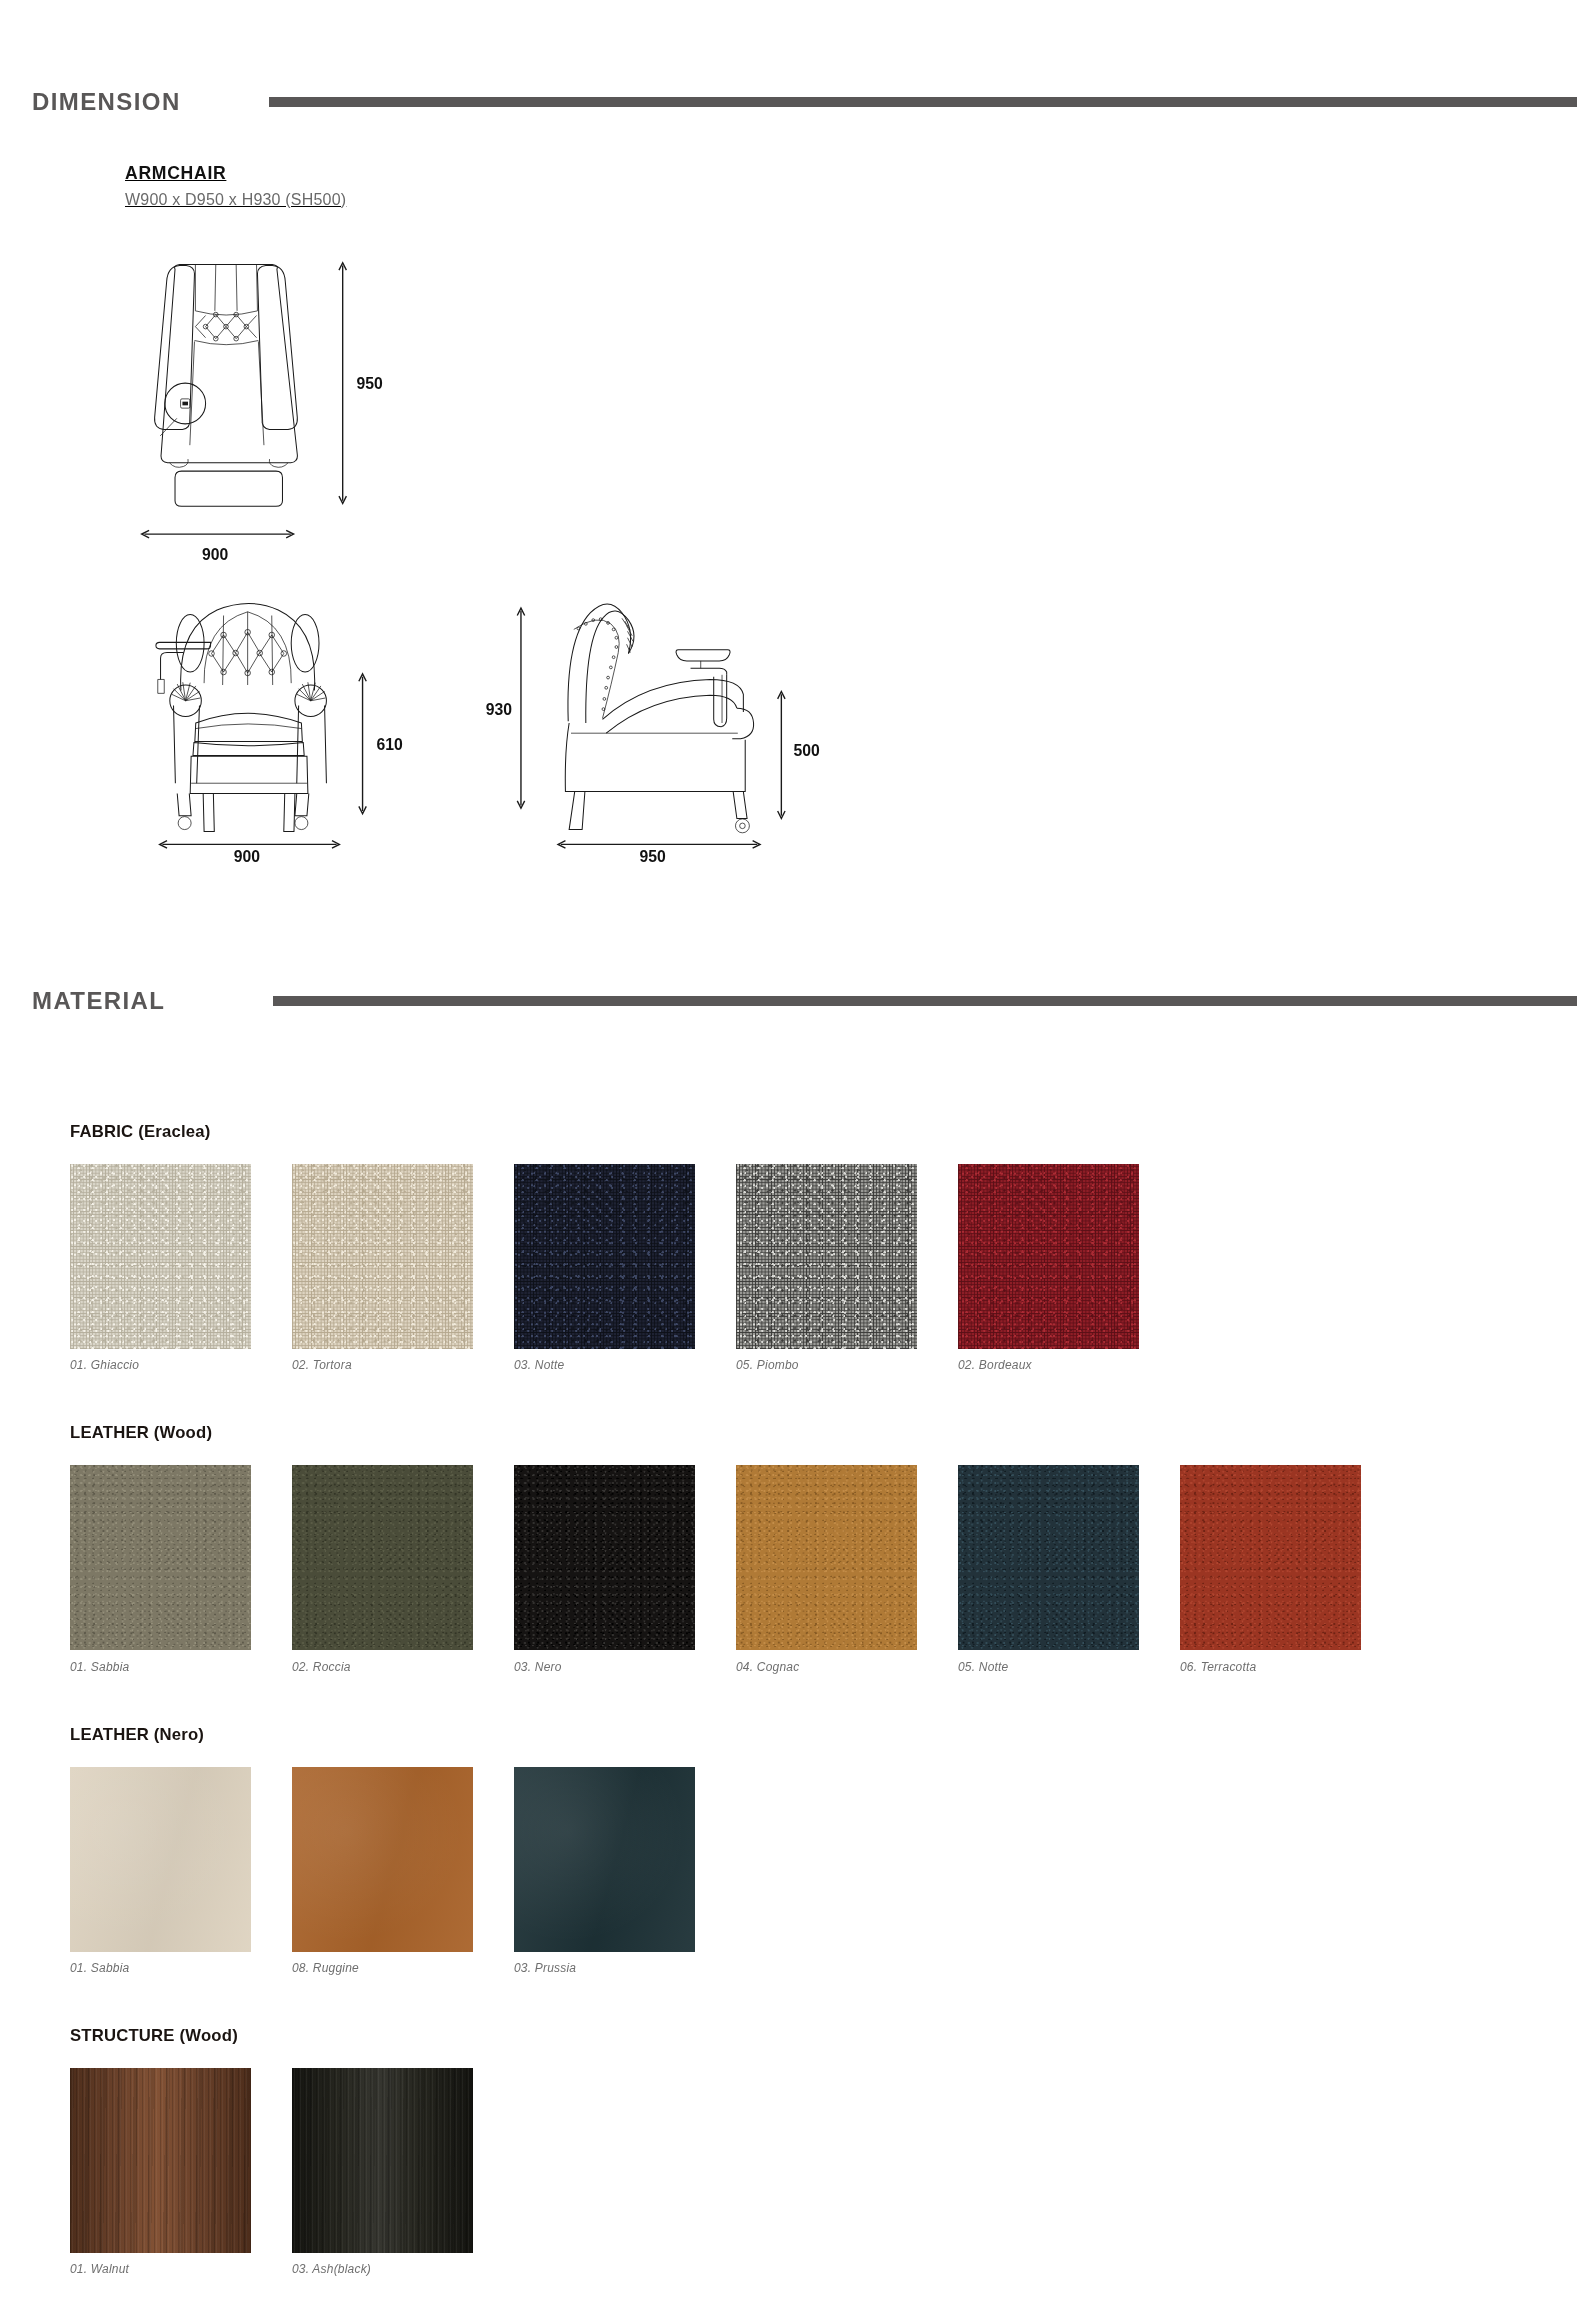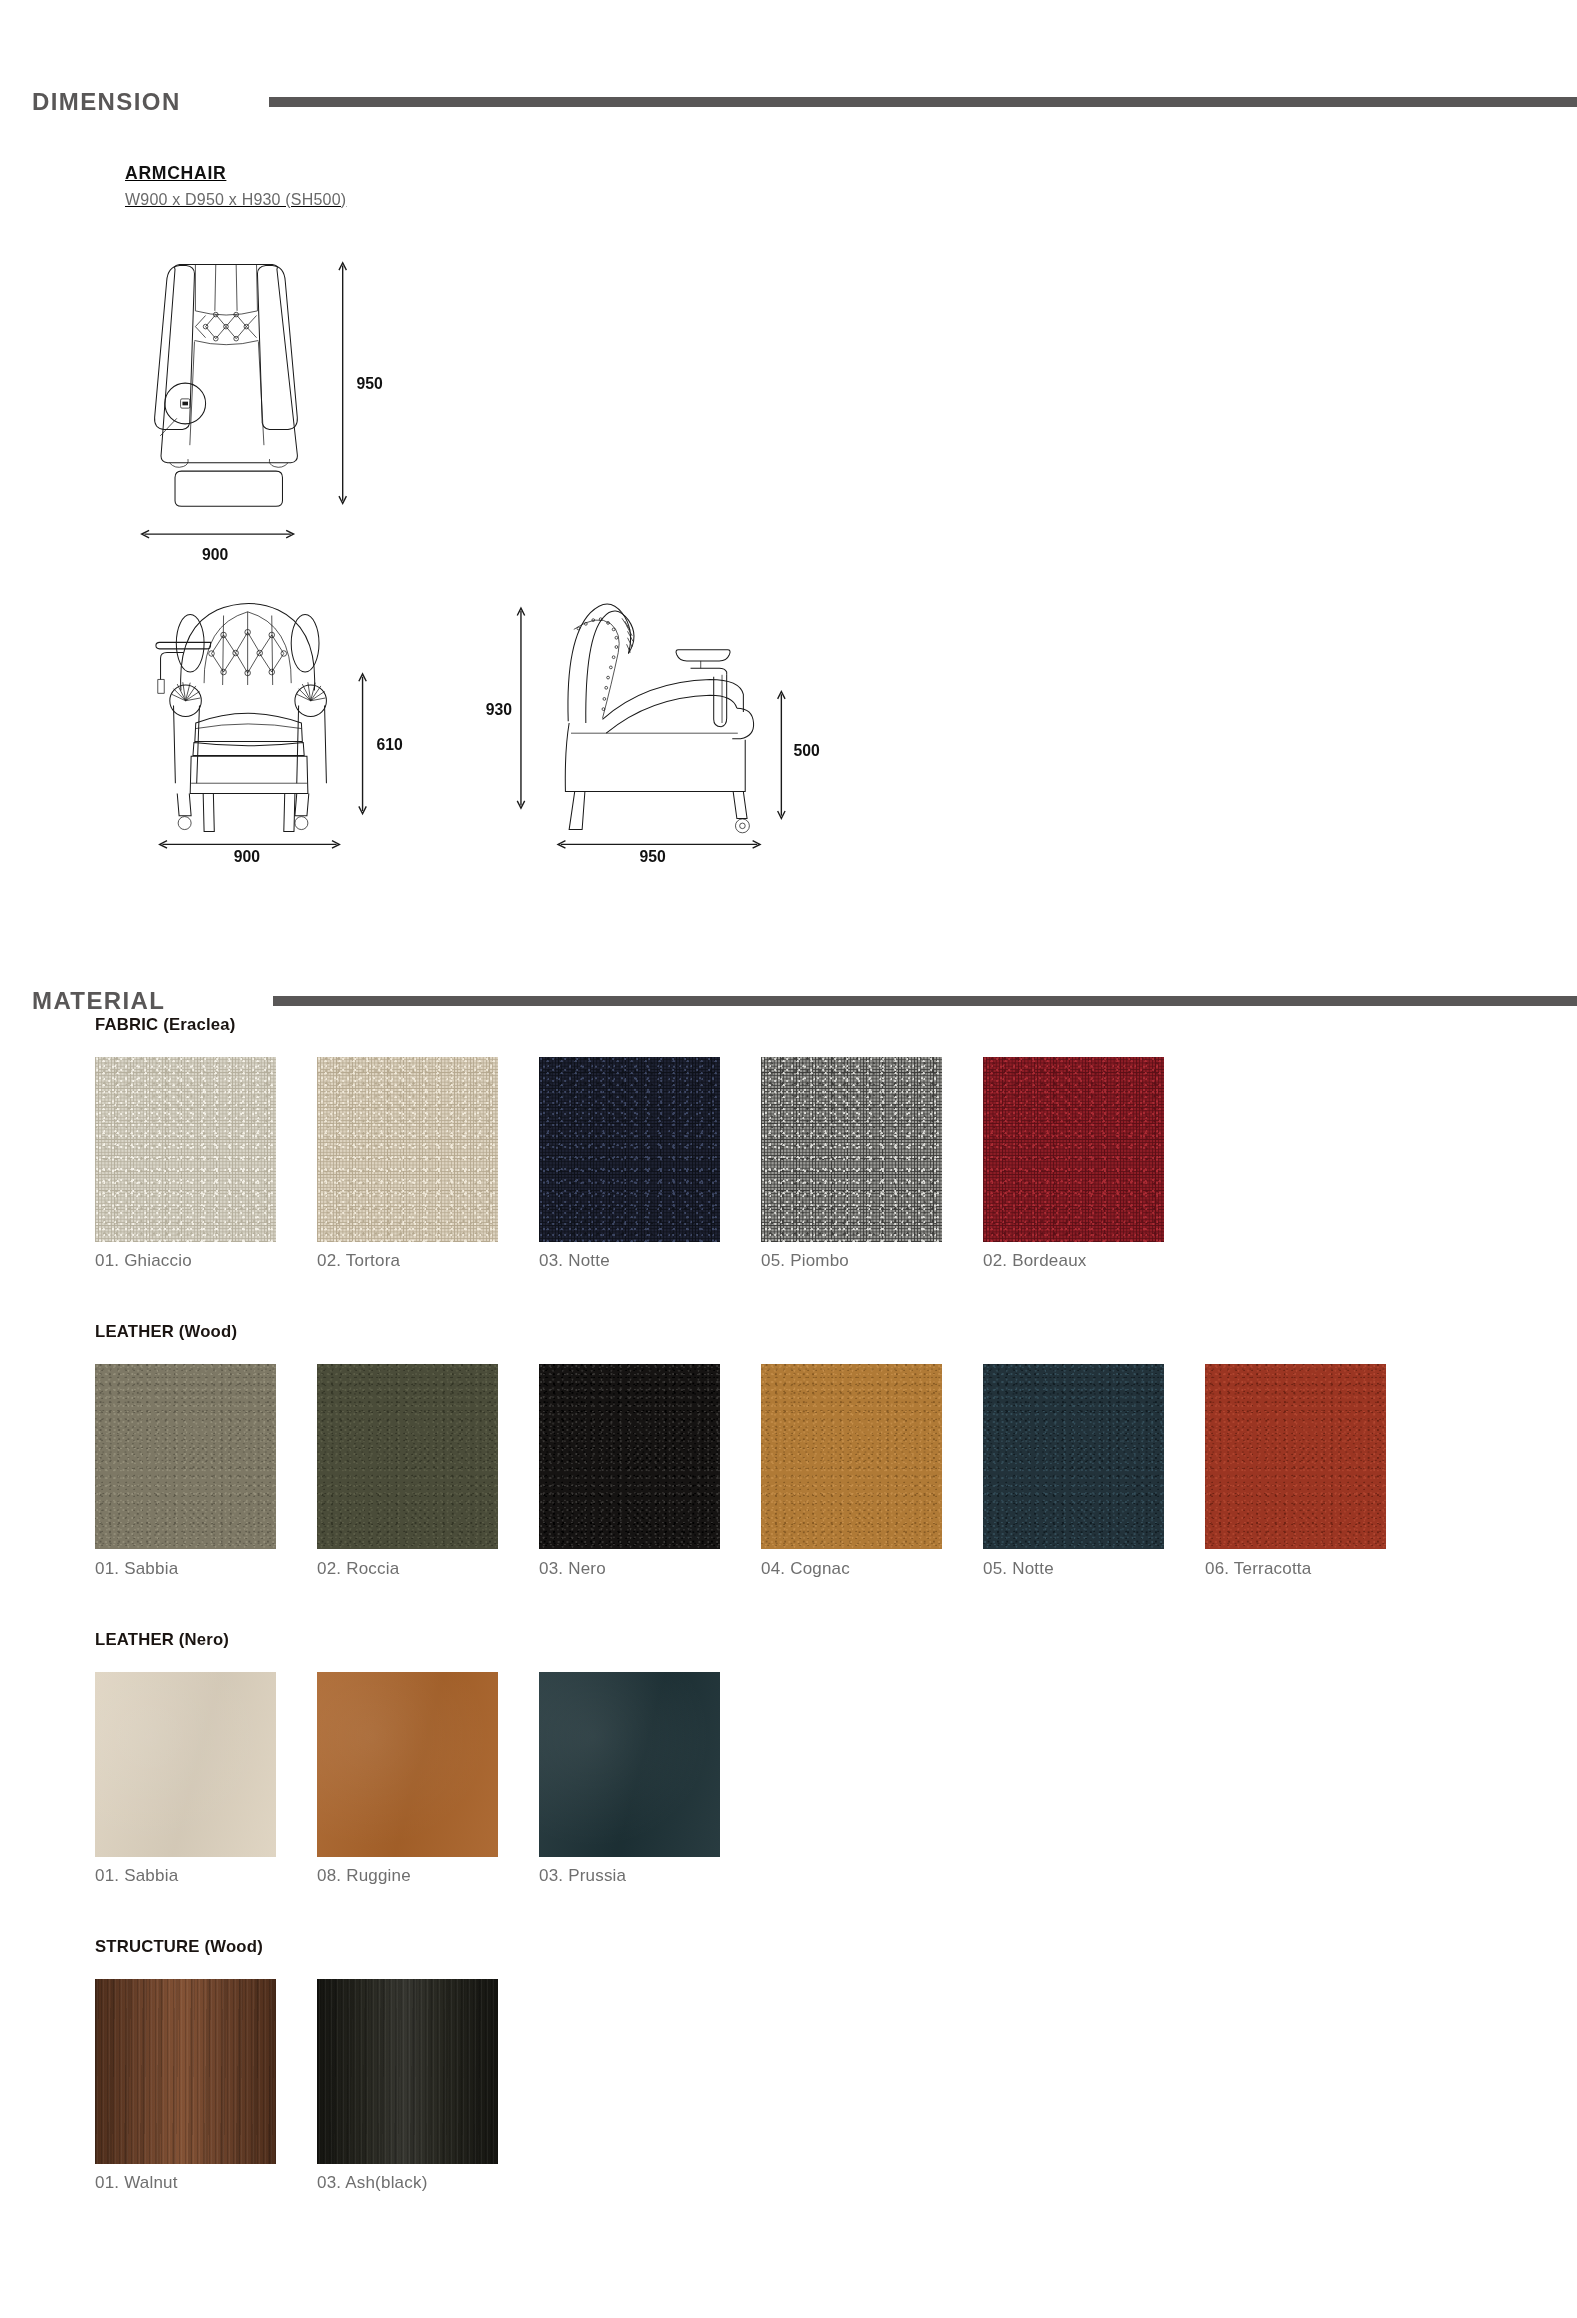--- a/index.html
+++ b/index.html
@@ -56,42 +56,43 @@
   .ln-t { fill: none; stroke: #1a1a1a; stroke-width: 1.6; }
   .dim  { fill: none; stroke: #1a1a1a; stroke-width: 3; }
   .dimtxt {
     font-family: "Liberation Sans", sans-serif;
     font-size: 34px;
     font-weight: bold;
     fill: #111;
   }
 
   
-  .mat-wrap { padding-left: 95px; }
+  .mat-wrap { padding-left: 70px; margin-top: 107px; }
   .mat-group { margin-bottom: 51px; }
   .mat-group-title {
     font-size: 16.7px;
     font-weight: bold;
     color: #1a1411;
     letter-spacing: 0.2px;
     margin-bottom: 22px;
   }
   .swatch-row { display: flex; }
   .swatch-cell { width: 222px; }
   .swatch {
     width: 181px;
     height: 185px;
     position: relative;
     overflow: hidden;
   }
   .swatch-label {
-    font-size: 17px;
+    font-size: 12px;
     color: #6f6f6f;
     margin-top: 9.3px;
     letter-spacing: 0.2px;
+    font-style: italic;
   }
 
   
   .tex-boucle {
     background-color: var(--base);
     background-image:
       radial-gradient(ellipse 2.3px 1.9px at 20% 18%, var(--hi) 45%, transparent 55%),
       radial-gradient(ellipse 2.8px 1.9px at 63% 36%, var(--hi) 45%, transparent 56%),
       radial-gradient(ellipse 1.9px 2.3px at 85% 70%, var(--hi) 45%, transparent 55%),
       radial-gradient(ellipse 2.3px 1.9px at 38% 82%, var(--hi) 45%, transparent 55%),

